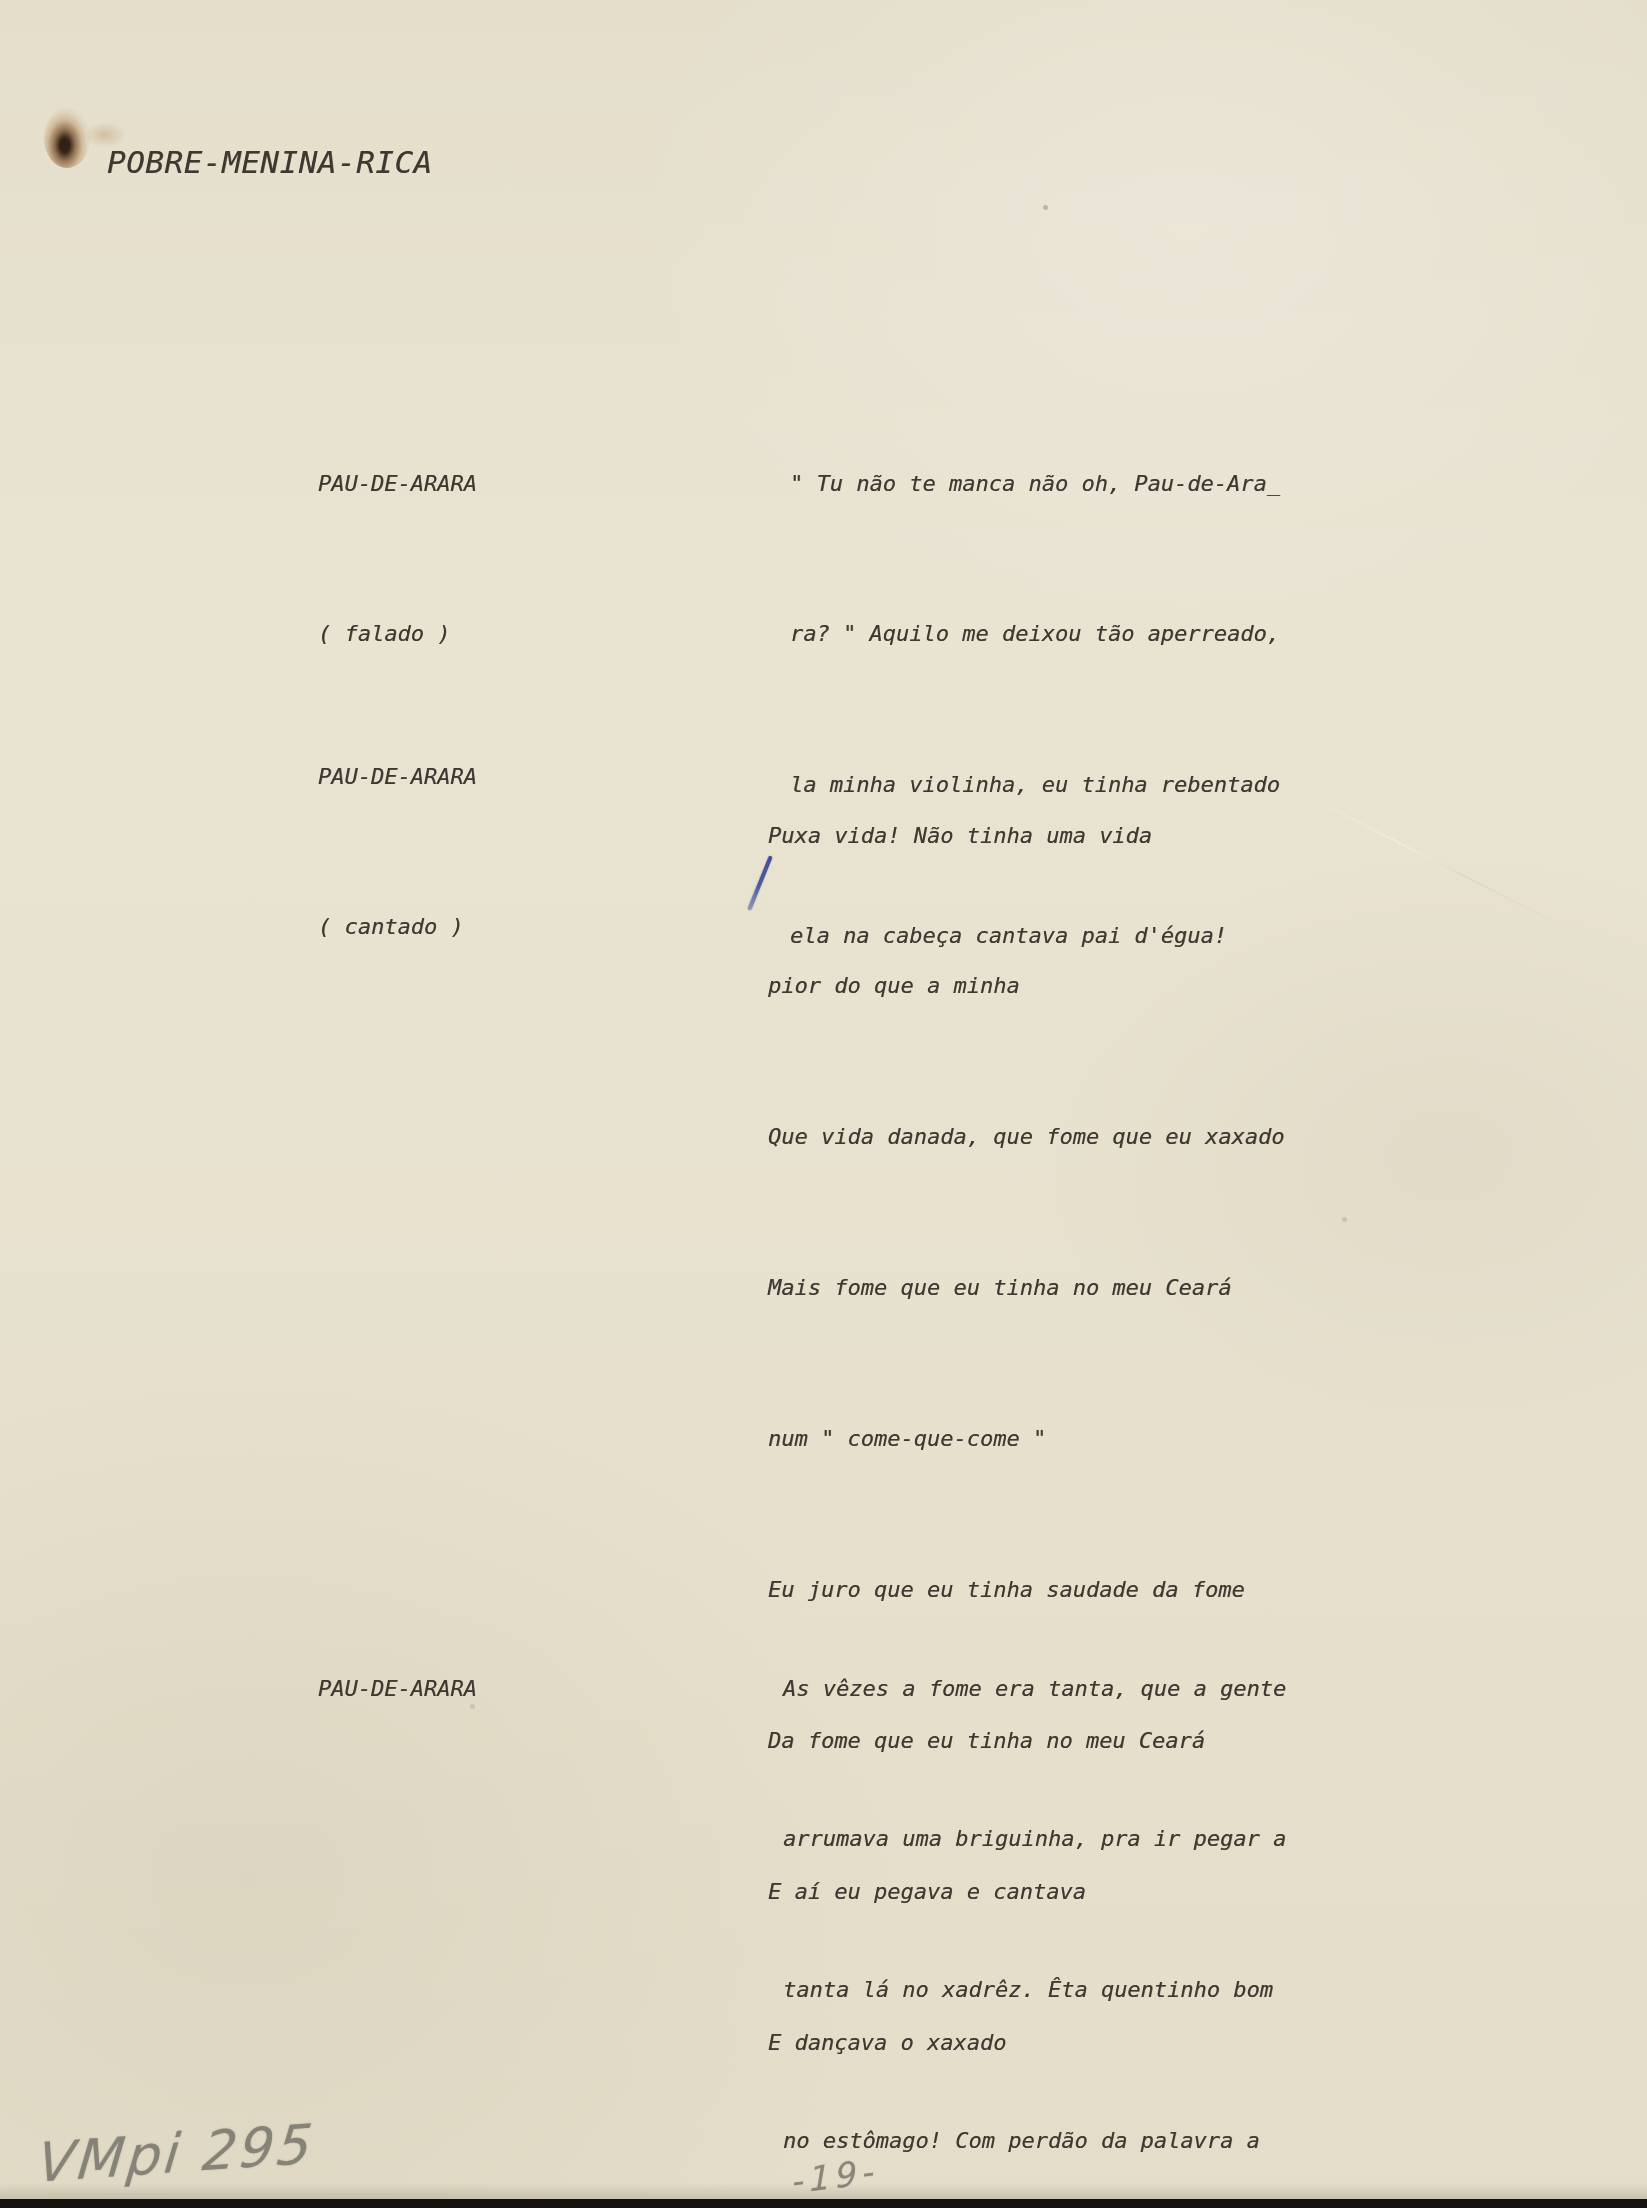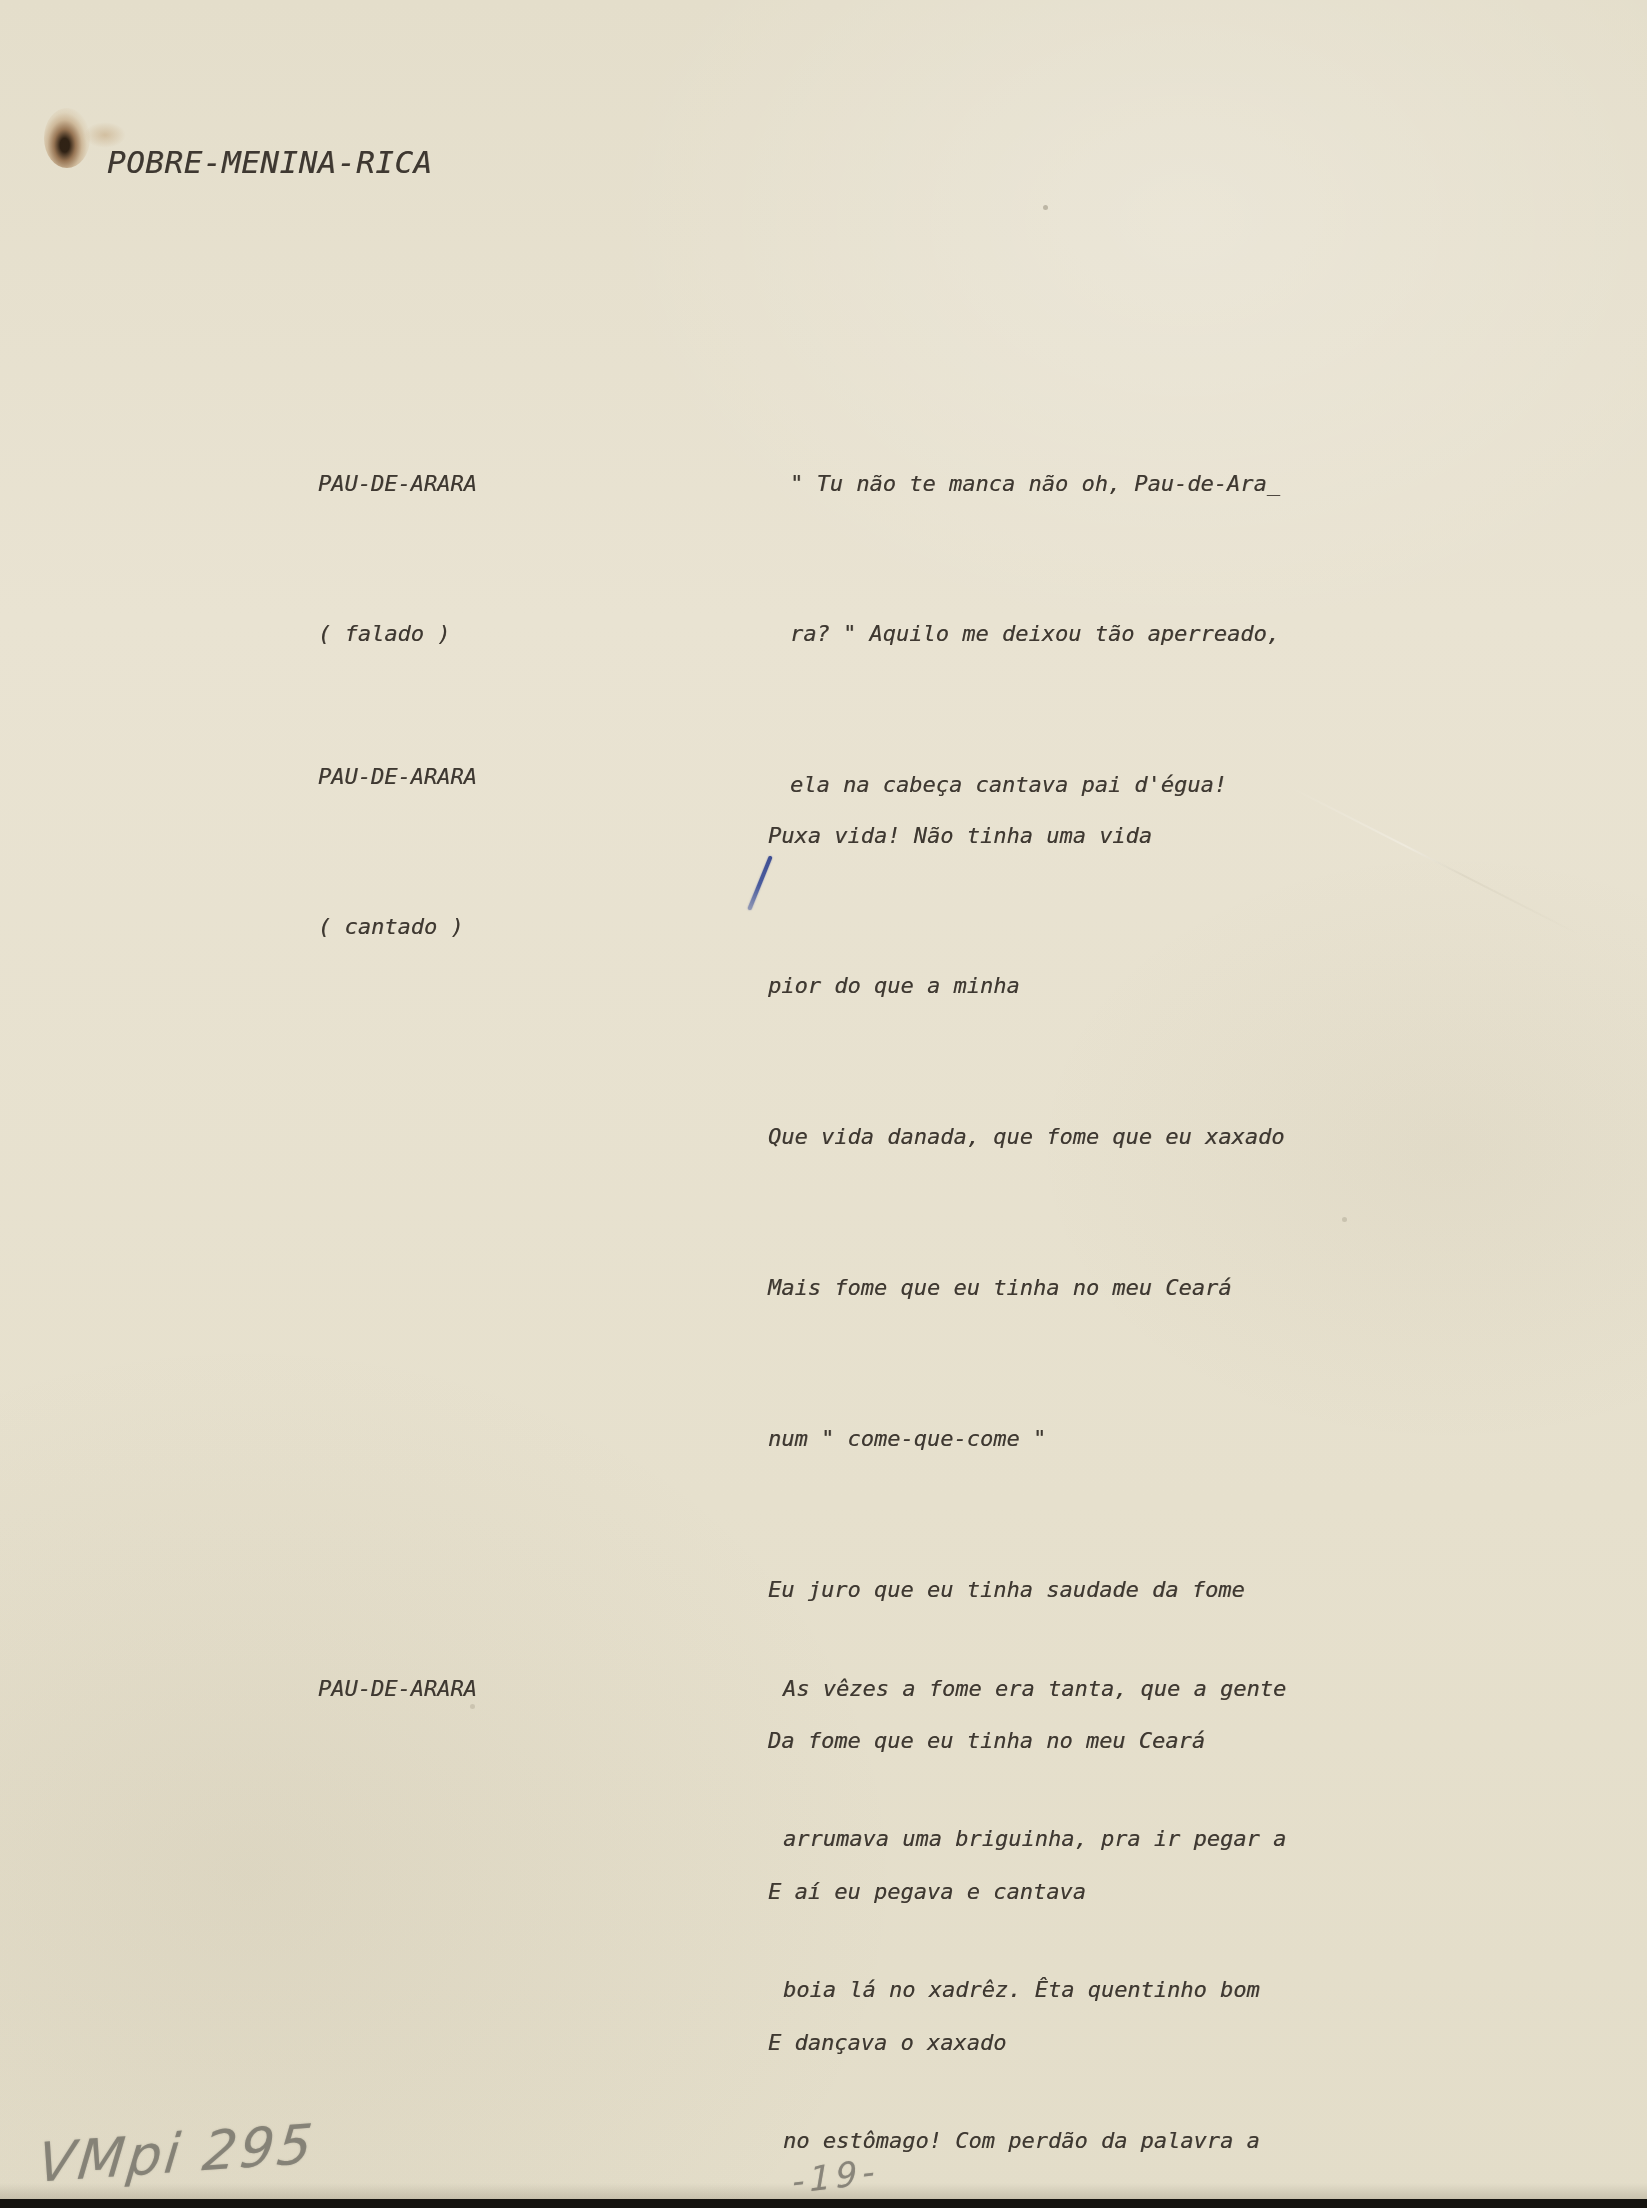--- a/index.html
+++ b/index.html
@@ -96,20 +96,21 @@
     <div class="line">POBRE-MENINA-RICA</div>
   </div>
 
   <div class="abs typed" style="left:318px; top:358px;">
     <div class="line">PAU-DE-ARARA</div>
     <div class="line">( falado )</div>
   </div>
   <div class="abs typed" style="left:790px; top:358px;">
     <div class="line">" Tu não te manca não oh, Pau-de-Ara̲</div>
     <div class="line">ra? " Aquilo me deixou tão aperreado,</div>
+    <div class="line">la minha violinha, eu tinha rebentado</div>
     <div class="line">ela na cabeça cantava pai d'égua!</div>
   </div>
 
   <div class="abs typed" style="left:318px; top:651px;">
     <div class="line">PAU-DE-ARARA</div>
     <div class="line">( cantado )</div>
   </div>
   <div class="abs slash-mark" style="left:758px; top:854px;"></div>
   <div class="abs typed" style="left:768px; top:710px;">
     <div class="line">Puxa vida! Não tinha uma vida</div>
@@ -128,21 +129,21 @@
     
     
   </div>
 
   <div class="abs typed" style="left:318px; top:1563px;">
     <div class="line">PAU-DE-ARARA</div>
   </div>
   <div class="abs typed" style="left:783px; top:1563px;">
     <div class="line">As vêzes a fome era tanta, que a gente</div>
     <div class="line">arrumava uma briguinha, pra ir pegar a</div>
-    <div class="line">boia lá no xadrêz. Êta quentinho bom</div>
+    <div class="line">tanta lá no xadrêz. Êta quentinho bom</div>
     <div class="line">no estômago! Com perdão da palavra a</div>
     
     
     
     
     
     
     
   </div>
 

